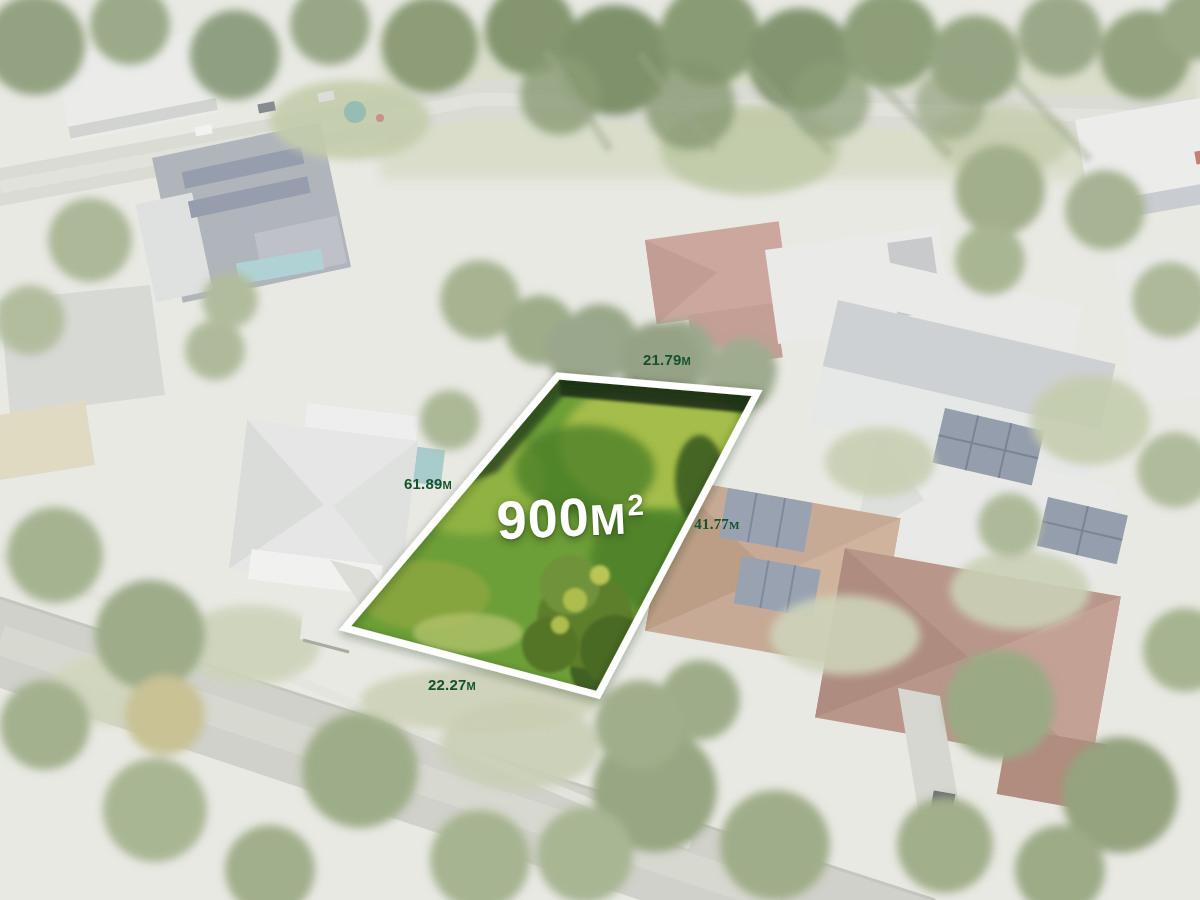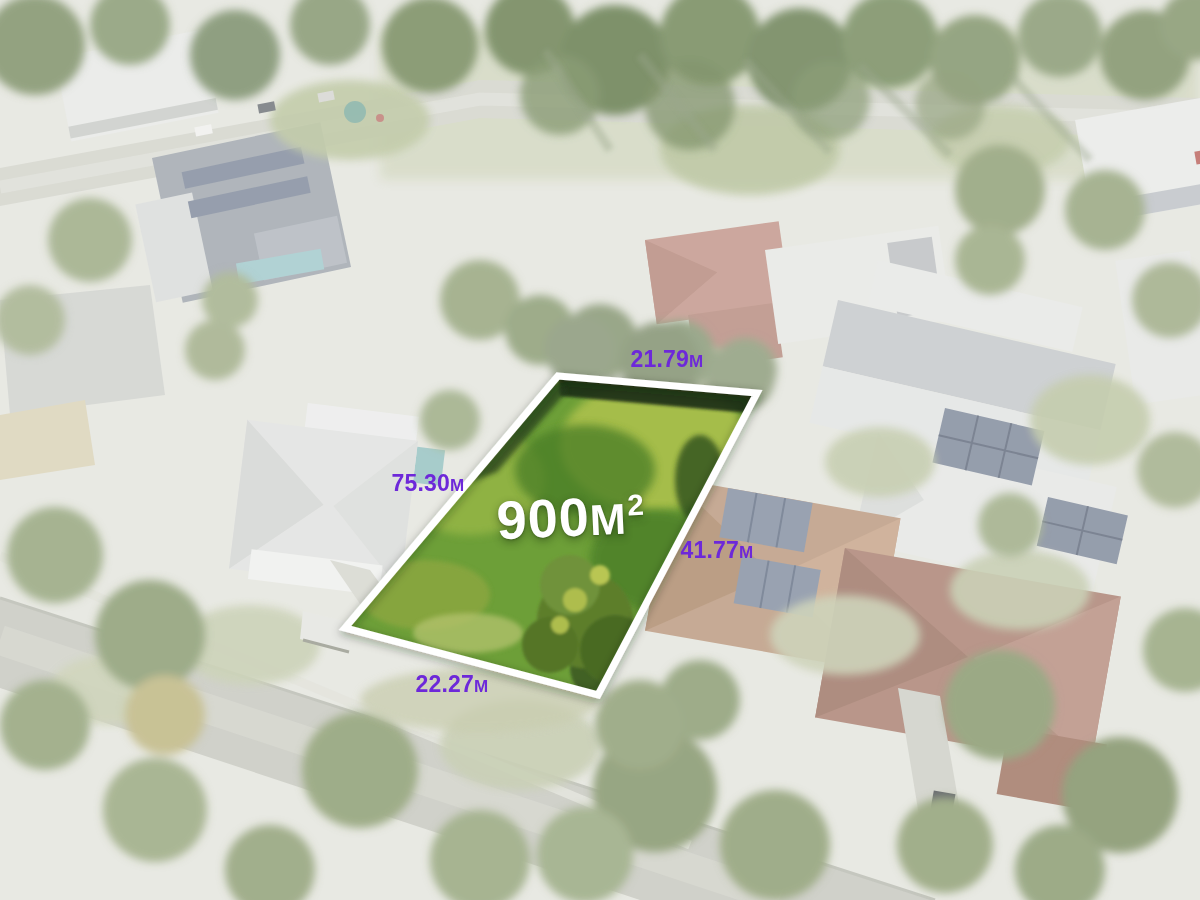--- a/index.html
+++ b/index.html
@@ -3,21 +3,21 @@
 <meta charset="utf-8">
 <style>
   html,body{margin:0;padding:0;background:#e5e6df;}
   #stage{
     position:relative;width:1200px;height:900px;overflow:hidden;
     font-family:"Liberation Sans", sans-serif;
   }
   #stage svg{position:absolute;left:0;top:0;}
   .dim{
     position:absolute;transform:translate(-50%,-50%);
-    font-weight:700;font-size:23px;color:#6d28d9;
+    font-weight:700;font-size:15px;color:#14532d;
     white-space:nowrap;letter-spacing:.2px;
   }
   .dim .unit{font-size:.74em;}
   .area{
     position:absolute;transform:translate(-50%,-50%) rotate(-2.5deg);
     font-weight:700;font-size:54px;color:#ffffff;white-space:nowrap;
     letter-spacing:1px;text-shadow:0 3px 9px rgba(20,40,8,.45), 0 1px 2px rgba(20,40,8,.35);
   }
   .area .a-unit{font-size:.8em;}
   .area .a-sup{font-size:.55em;position:relative;top:-.62em;margin-left:1px;}
@@ -275,23 +275,23 @@
       </g>
     </g>
     <polygon points="558,376 757,393 598,695 345,628" fill="none" stroke-width="7" stroke-linejoin="miter" filter="url(#lotShadow)" stroke="#ffffff"></polygon>
   </g>
 </svg>
 
 <div class="dim" style="left:667px;top:359px;">
   <span>21.79</span><span class="unit">M</span>
 </div>
 <div class="dim" style="left:428px;top:483px;">
-  <span>75.30</span><span class="unit">M</span>
-</div>
-<div class="dim" style="left:717px;top:550px;">
+  <span>61.89</span><span class="unit">M</span>
+</div>
+<div class="dim" style="left:717px;top:524px;font-family:Liberation Serif, serif;">
   <span>41.77</span><span class="unit">M</span>
 </div>
 <div class="dim" style="left:452px;top:684px;">
   <span>22.27</span><span class="unit">M</span>
 </div>
 <div class="area" style="left:571px;top:517px;">
   <span class="a-val">900</span><span class="a-unit">M</span><span class="a-sup">2</span>
 </div>
 
 </div>

